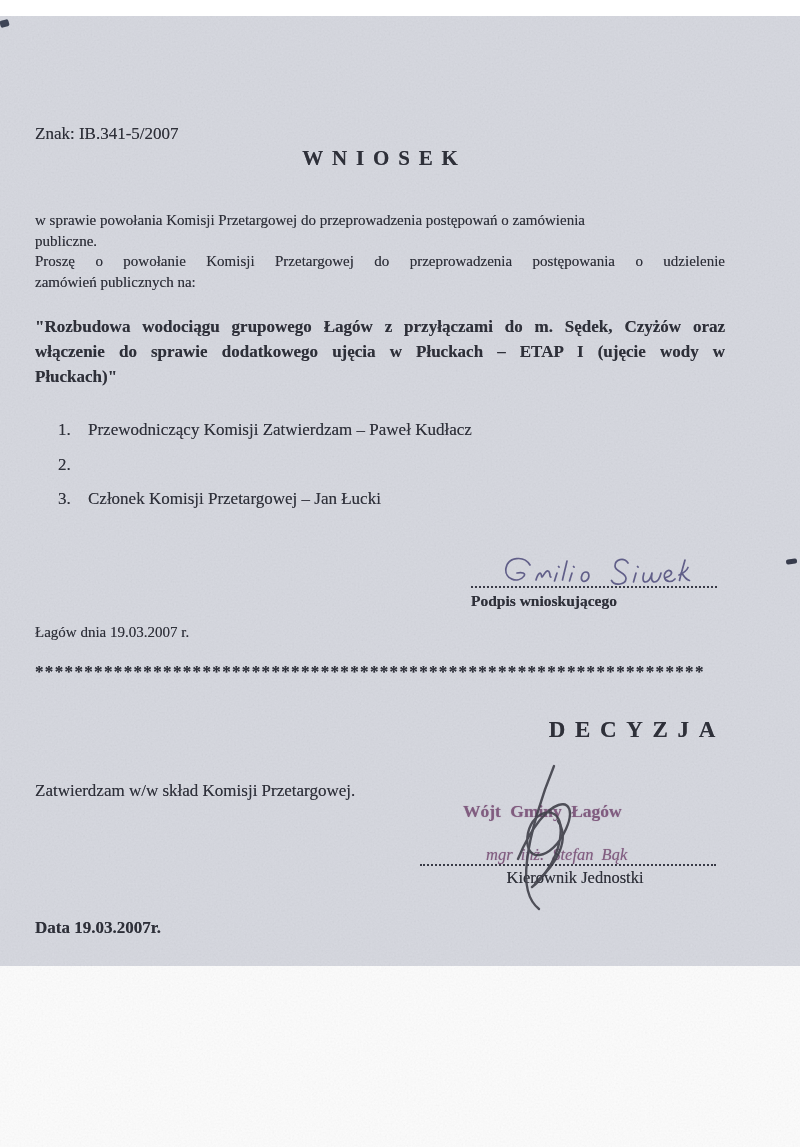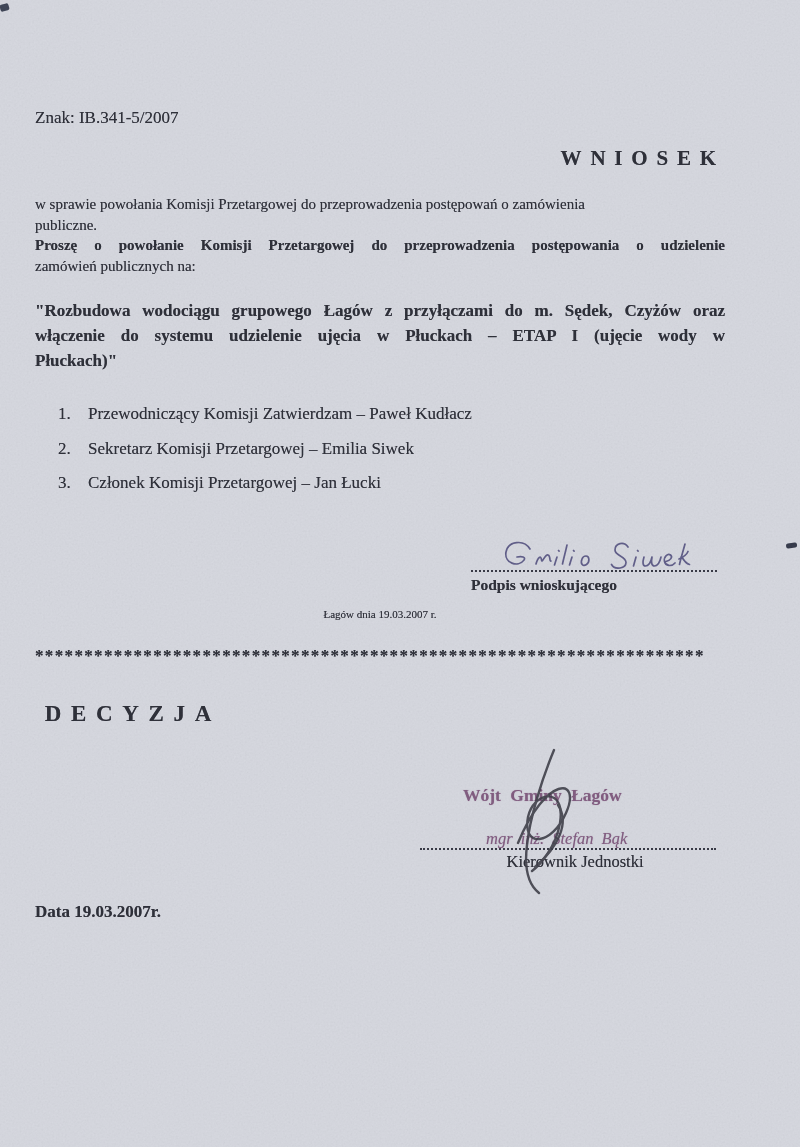--- a/index.html
+++ b/index.html
@@ -3,43 +3,44 @@
 <meta charset="utf-8">
 <style>
   html, body {
     margin: 0; padding: 0;
     width: 800px; height: 1147px;
     overflow: hidden;
     font-family: "Liberation Serif", serif;
   }
   .paper {
     position: relative;
-    width: 800px; height: 1147px;
+    width: 800px; height: 950px;
     background: #d6d8e0;
     color: #20222c;
+    margin-top: 16px;
   }
   .abs { position: absolute; }
   .soft { text-shadow: 0 0 0.6px rgba(26,28,42,0.55); }
   .col { left: 35px; width: 690px; }
 
   .reference { top: 108px; font-size: 17px; }
 
   .doc-title {
-    top: 146px; text-align: right;
+    top: 130px; text-align: center;
     font-size: 21px; font-weight: bold;
     letter-spacing: 0.42em; text-indent: 0.42em;
   }
   .doc-title2 {
-    top: 701px; text-align: left;
+    top: 701px; text-align: right;
     font-size: 23px; font-weight: bold;
     letter-spacing: 0.42em; text-indent: 0.42em;
   }
 
   .intro { top: 194px; font-size: 15px; line-height: 20.6px; }
-  .jline { text-align: justify; text-align-last: justify; font-weight: bold; }
+  .jline { text-align: justify; text-align-last: justify; }
 
   .subject {
     top: 299px; font-size: 17px; font-weight: bold;
     line-height: 24.8px;
   }
 
   .skladzie { top: 382px; font-size: 17px; }
   .members { top: 404px; left: 58px; width: 600px; font-size: 17px; }
   .member { display: flex; margin-bottom: 14.5px; height: 20px; }
   .member .num { width: 30px; }
@@ -47,21 +48,21 @@
   .sig1-svg { left: 468px; top: 536px; }
   .dotline1 {
     left: 471px; top: 542px; width: 246px; height: 28px;
     border-bottom: 2.6px dotted #2b2d3a;
   }
   .sig1-caption {
     left: 471px; top: 576px; width: 246px;
     text-align: left; font-size: 15.5px; font-weight: bold;
   }
 
-  .place-date { top: 608px; font-size: 11px; text-align: center; }
+  .place-date { top: 608px; font-size: 15px; }
 
   .separator {
     top: 646px; font-size: 17px; font-weight: bold;
     letter-spacing: 1.35px; white-space: nowrap;
   }
 
   .approval { top: 765px; font-size: 17px; }
 
   .stamp-line1 {
     left: 463px; top: 785px; width: 260px;
@@ -118,33 +119,32 @@
 
   <div class="abs col intro soft">
     <div>w sprawie powołania Komisji Przetargowej do przeprowadzenia postępowań o zamówienia</div>
     <div>publiczne.</div>
     <div class="jline">Proszę o powołanie Komisji Przetargowej do przeprowadzenia postępowania o udzielenie</div>
     <div>zamówień publicznych na:</div>
   </div>
 
   <div class="abs col subject soft">
     <div class="jline">"Rozbudowa wodociągu grupowego Łagów z przyłączami do m. Sędek, Czyżów oraz</div>
-    <div class="jline">włączenie do systemu udzielenie ujęcia w Płuckach – ETAP I (ujęcie wody w</div>
+    <div class="jline">włączenie do sprawie dodatkowego ujęcia w Płuckach – ETAP I (ujęcie wody w</div>
     <div>Płuckach)"</div>
   </div>
 
 
   <div class="abs members soft">
     <div class="member">
       <span class="num">1.</span>
       <span>Przewodniczący Komisji Zatwierdzam – Paweł Kudłacz</span>
     </div>
     <div class="member">
       <span class="num">2.</span>
-      <span>Sekretarz Komisji Przetargowej – Emilia Siwek</span>
     </div>
     <div class="member">
       <span class="num">3.</span>
       <span>Członek Komisji Przetargowej – Jan Łucki</span>
     </div>
   </div>
 
   <div class="abs dotline1"></div>
   <svg class="abs sig1-svg" width="240" height="40" viewBox="0 0 240 40" fill="none" stroke="#4d4a7c" stroke-width="1.7" stroke-linecap="round" stroke-linejoin="round" opacity="0.92">
     <path d="M62,13 C56,3 40,5 38,16 C36,27 50,32 56,24 C58,21 54,20 49,21"></path>
@@ -165,20 +165,21 @@
     <path d="M213.5,20.5 c2,3.5 4.5,7 8,8"></path>
   </svg>
   <div class="abs sig1-caption soft">Podpis wnioskującego</div>
 
   <div class="abs col place-date soft">Łagów dnia 19.03.2007 r.</div>
 
   <div class="abs col separator soft">********************************************************************</div>
 
   <div class="abs col doc-title2 soft">DECYZJA</div>
 
+  <div class="abs col approval soft">Zatwierdzam w/w skład Komisji Przetargowej.</div>
 
   <div class="abs stamp-line1">Wójt Gminy Łagów</div>
   <div class="abs dotline2"></div>
   <div class="abs stamp-name">mgr inż. Stefan Bąk</div>
   <div class="abs stamp-caption soft">Kierownik Jednostki</div>
 
   <svg class="abs flourish-svg" width="96" height="148" viewBox="0 0 96 148" fill="none" stroke="#34343f" stroke-width="2.4" stroke-linecap="round" stroke-linejoin="round" opacity="0.9">
     <path d="M64,3 C52,32 40,70 37,98 C34,122 39,138 49,146"></path>
     <path d="M28,96 C56,28 92,30 76,66 C62,98 32,102 38,70 C43,45 76,38 70,76 C66,100 50,118 42,124"></path>
     <path d="M45,120 C68,100 80,76 68,58"></path>

